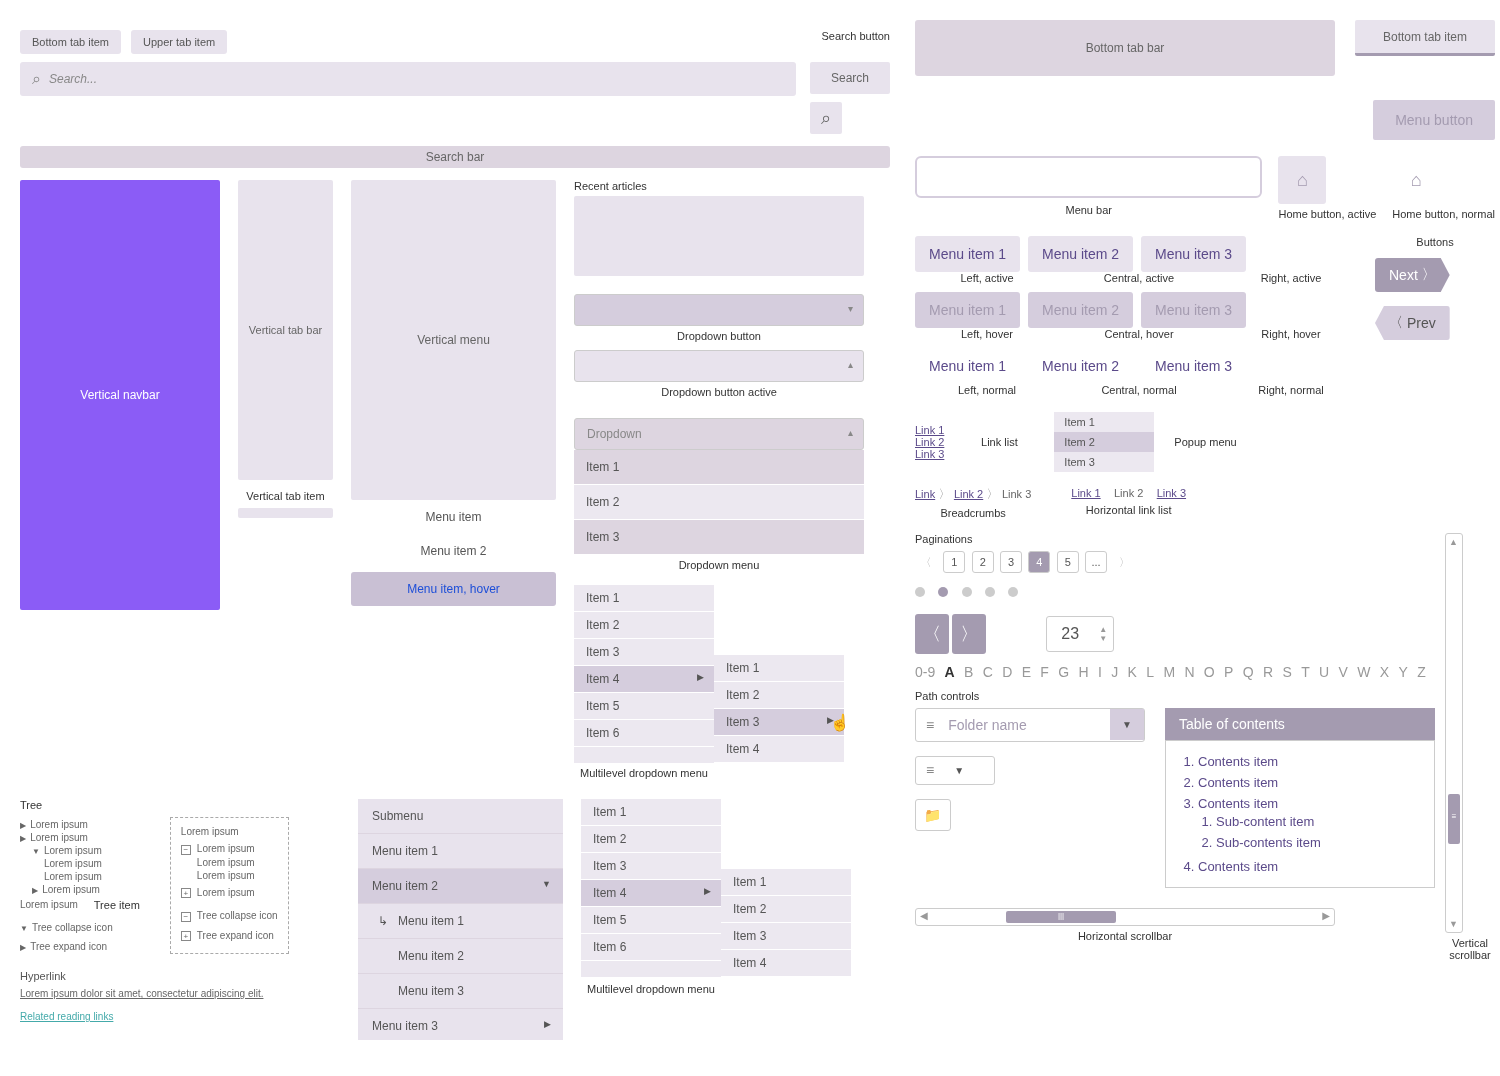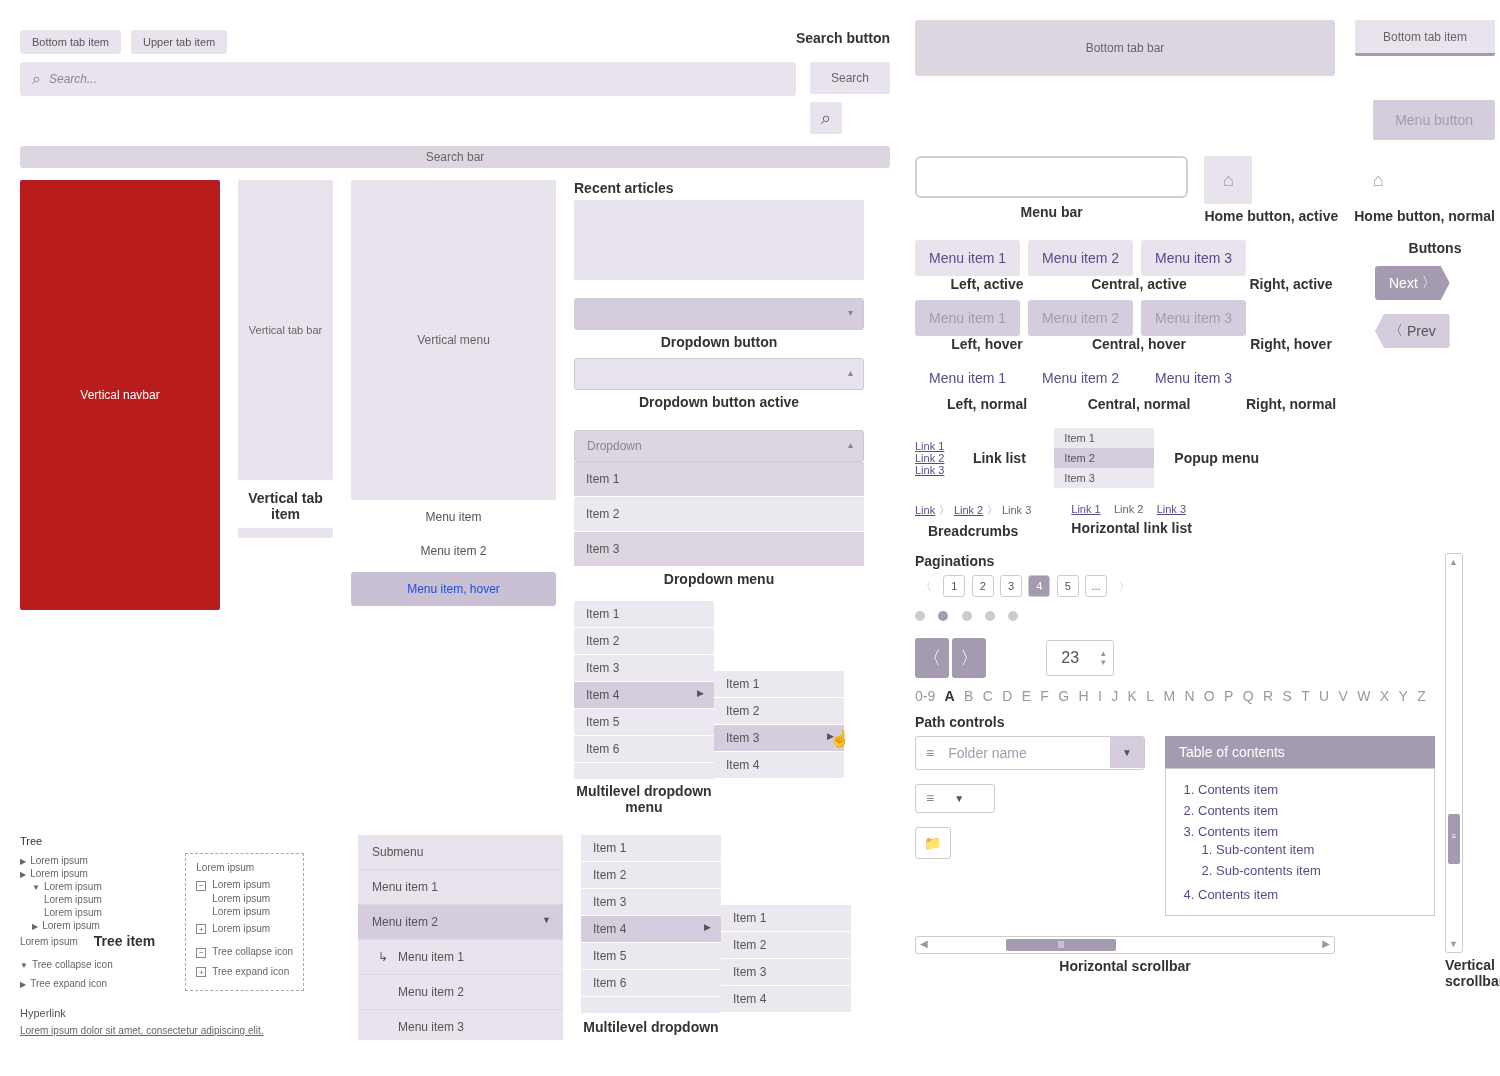--- a/index.html
+++ b/index.html
@@ -1,23 +1,23 @@
 <!DOCTYPE html>
 <html><head>
 <meta charset="utf-8">
 <style>
 * { box-sizing: border-box; margin: 0; padding: 0; }
 body { font-family: Arial, sans-serif; font-size: 12px; color: #555; background: #fff; width: 1500px; padding: 20px; position: relative; }
-.lbl { font-size: 14px; color: #333; text-align: center; font-weight: bold; }
+.lbl { font-size: 11px; color: #333; text-align: center; }
 .bar { background: #ddd5e0; border-radius: 3px; display: flex; align-items: center; justify-content: center; color: #666; }
 .chip { background: #e8e3ed; padding: 6px 12px; border-radius: 3px; font-size: 11px; }
 .searchbox { background: #e8e3ed; border-radius: 3px; display: flex; align-items: center; padding: 8px 12px; }
 .searchbox .mag { color: #888; margin-right: 8px; font-size: 16px; }
 .searchbox .ph { font-style: italic; color: #888; }
-.block { background: #b91c1c; color: #fff; display: flex; align-items: center; justify-content: center; border-radius: 2px; }
+.block { background: #8b5cf6; color: #fff; display: flex; align-items: center; justify-content: center; border-radius: 2px; }
 .lightblock { background: #e8e3ed; color: #666; display: flex; align-items: center; justify-content: center; border-radius: 2px; }
 .container { position: relative; }
 .col { position: absolute; }
 .tritem { font-size: 10px; color: #666; margin: 2px 0; }
 .tritem .tri { font-size: 8px; margin-right: 4px; }
 .hyper { color: #666; text-decoration: underline; font-size: 10px; }
 .link { color: #4aa; text-decoration: underline; font-size: 10px; }
 .menuitem { padding: 10px 14px; font-size: 12px; color: #555; }
 .menuitem.hover { background: #c9c0d4; color: #1d4ed8; border-radius: 3px; text-align: center; }
 .vml { background: #e8e3ed; }

